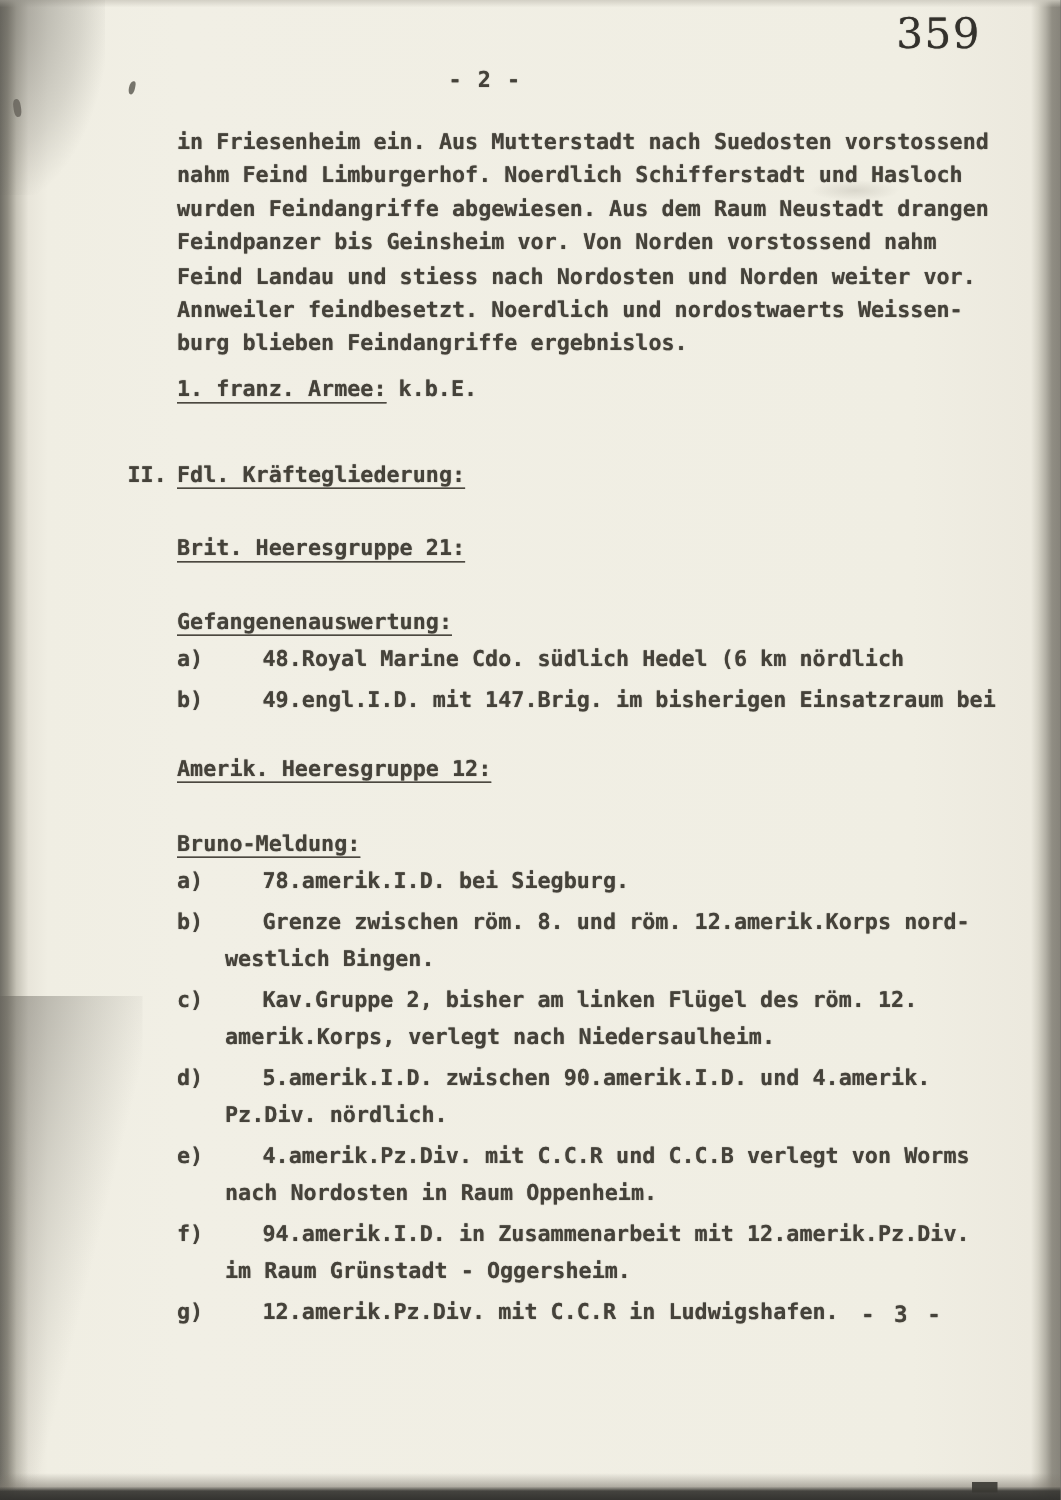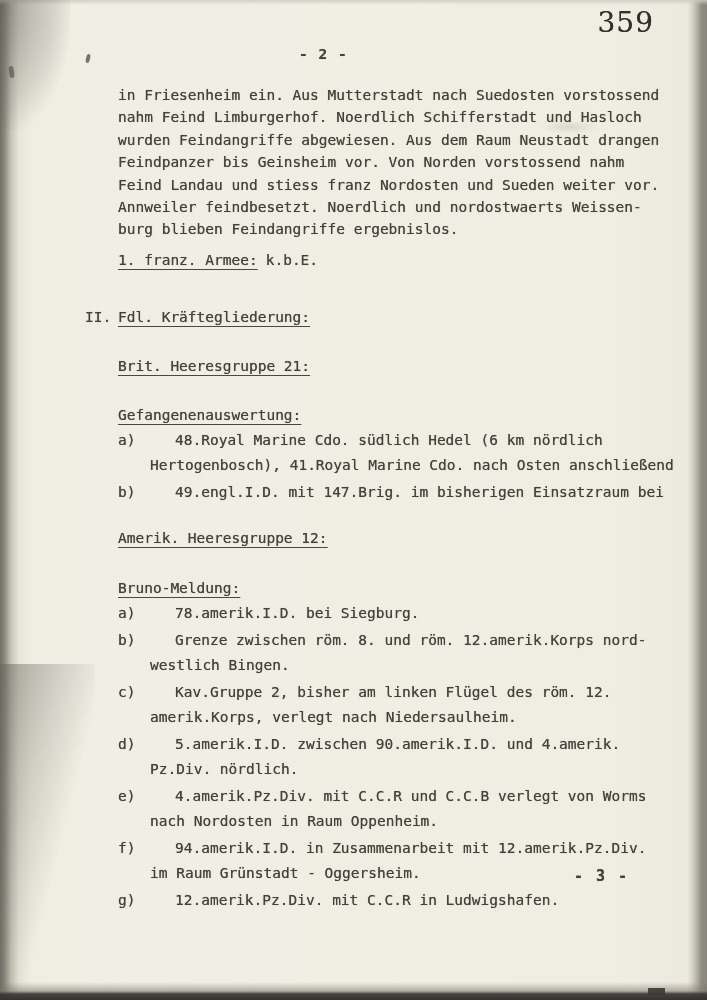--- a/index.html
+++ b/index.html
@@ -73,21 +73,21 @@
     position: absolute; left: 299px; top: 46px;
     font-size: 14.5px; font-weight: 700; letter-spacing: 1px;
   }
   .page-num-bottom {
     position: absolute; left: 574px; top: 867px;
     font-size: 15px; font-weight: 700; letter-spacing: 2px;
   }
 
   .content {
     position: absolute; left: 85px; top: 84px; width: 600px;
-    font-size: 14.5px; font-weight: 400;
+    font-size: 14.5px; font-weight: 700;
   }
 
   .u {
     text-decoration: underline;
     text-decoration-thickness: 1.4px;
     text-underline-offset: 3.5px;
     text-decoration-color: rgba(69,66,58,0.85);
   }
 
   .block-paragraph { margin-bottom: 7px; }
@@ -140,32 +140,31 @@
 
   <div class="stamp ink">359</div>
   <div class="page-num-top ink">- 2 -</div>
 
   <div class="content ink" id="doc-body">
       <div class="block-paragraph">
         <div class="para-line">in Friesenheim ein. Aus Mutterstadt nach Suedosten vorstossend</div>
         <div class="para-line">nahm Feind Limburgerhof. Noerdlich Schifferstadt und Hasloch</div>
         <div class="para-line">wurden Feindangriffe abgewiesen. Aus dem Raum Neustadt drangen</div>
         <div class="para-line">Feindpanzer bis Geinsheim vor. Von Norden vorstossend nahm</div>
-        <div class="para-line">Feind Landau und stiess franz Nordosten und Sueden weiter vor.</div>
+        <div class="para-line">Feind Landau und stiess nach Nordosten und Norden weiter vor.</div>
         <div class="para-line">Annweiler feindbesetzt. Noerdlich und nordostwaerts Weissen-</div>
         <div class="para-line">burg blieben Feindangriffe ergebnislos.</div>
       </div>
       <div class="labeled-note"><span class="u">1. franz. Armee:</span><span class="rest">k.b.E.</span></div>
       <div class="numbered-heading"><span class="num">II.</span><span class="u">Fdl. Kräftegliederung:</span></div>
       <div class="heading"><span class="u">Brit. Heeresgruppe 21:</span></div>
       <div class="heading"><span class="u">Gefangenenauswertung:</span></div>
       <div class="block-list">
         <div class="list-item">
           <div class="list-row"><span class="list-label">a)</span><span class="first-line">48.Royal Marine Cdo. südlich Hedel (6 km nördlich</span></div>
-          <div class="cont-line">Hertogenbosch), 41.Royal Marine Cdo. nach Osten anschließend</div>
         </div>
         <div class="list-item">
           <div class="list-row"><span class="list-label">b)</span><span class="first-line">49.engl.I.D. mit 147.Brig. im bisherigen Einsatzraum bei</span></div>
         </div>
       </div>
       <div class="heading section-gap"><span class="u">Amerik. Heeresgruppe 12:</span></div>
       <div class="heading"><span class="u">Bruno-Meldung:</span></div>
       <div class="block-list">
         <div class="list-item">
           <div class="list-row"><span class="list-label">a)</span><span class="first-line">78.amerik.I.D. bei Siegburg.</span></div>

